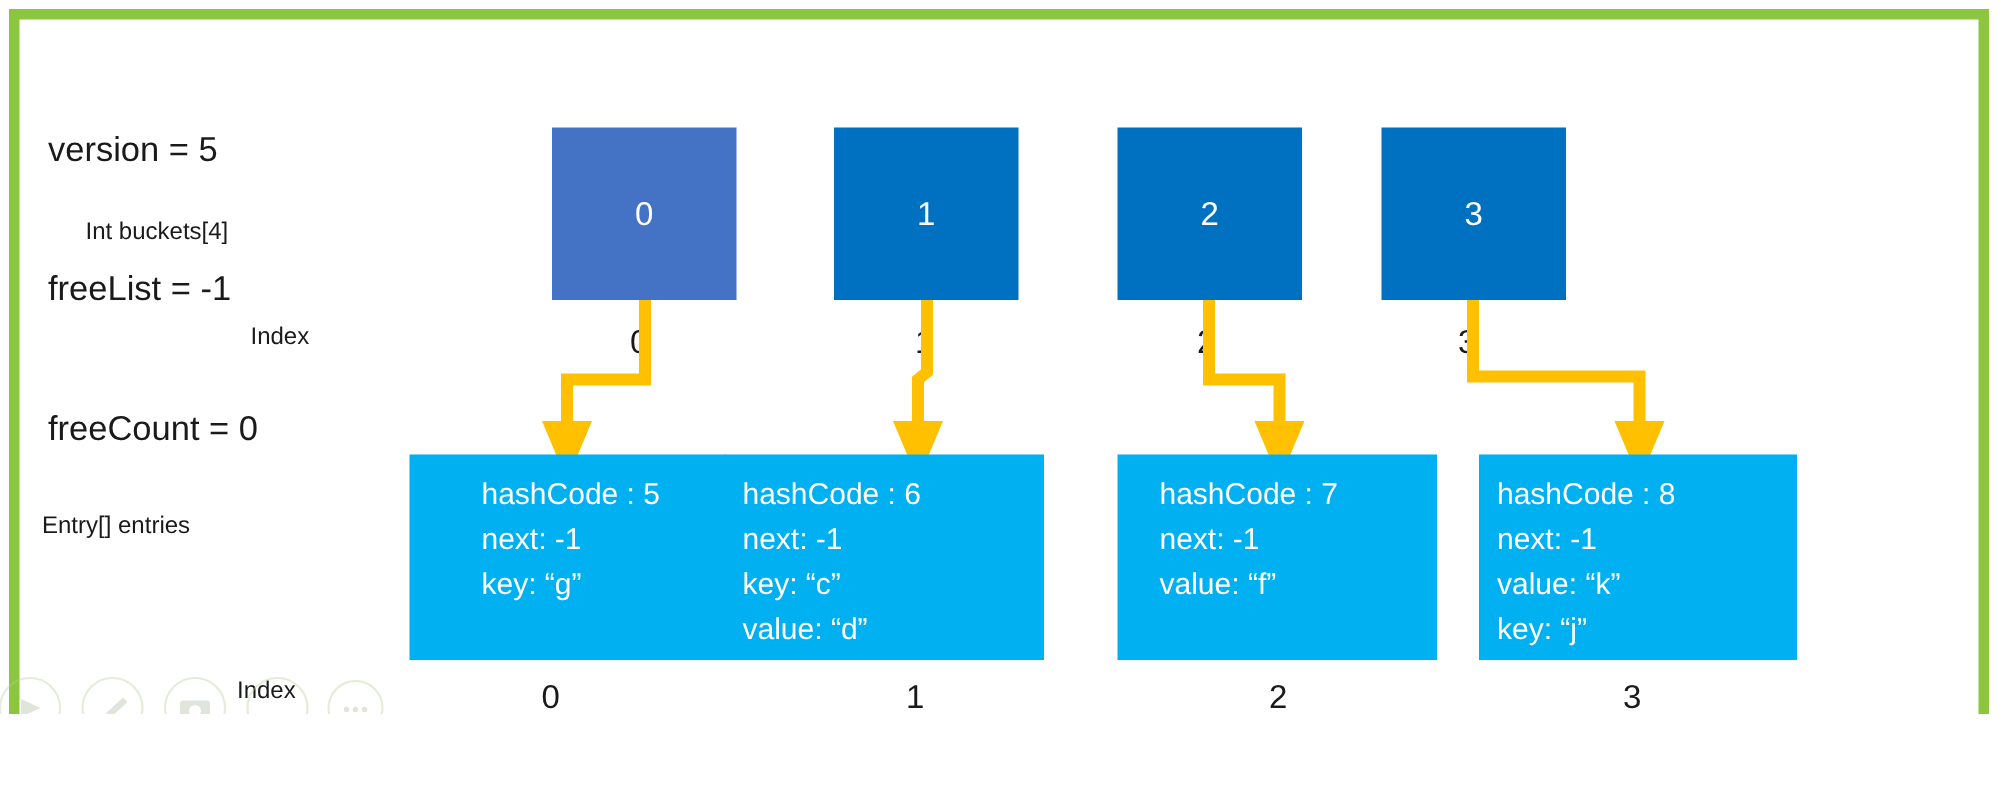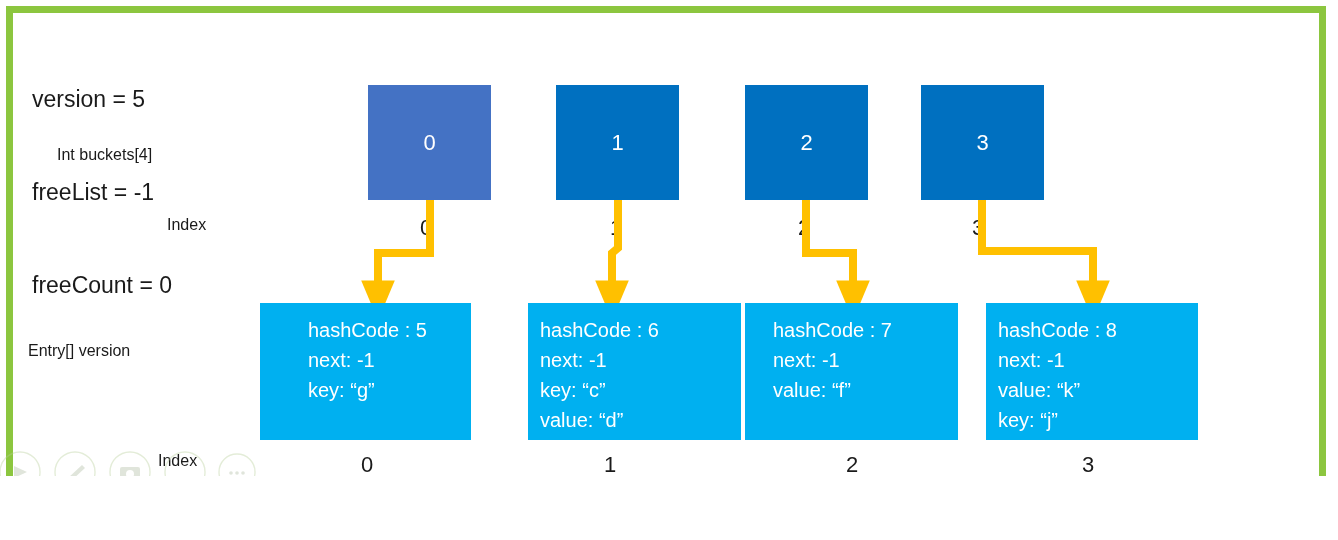--- a/index.html
+++ b/index.html
@@ -87,22 +87,22 @@
     top: 303px;
     width: 211px;
     height: 137px;
     background: #00B0F0;
     color: #ffffff;
     box-sizing: border-box;
     padding: 12px 0 0 12px;
     font-size: 20px;
     line-height: 30px;
   }
-  .entry-0 { left: 260px; padding-left: 48px; }
-  .entry-1 { left: 528px; width: 213px; }
+  .entry-0 { left: 273px; padding-left: 48px; }
+  .entry-1 { left: 483px; width: 213px; }
   .entry-2 { left: 745px; width: 213px; padding-left: 28px; }
   .entry-3 { left: 986px; width: 212px; }
   .entry-line { white-space: nowrap; }
 
   
   .bottom-index {
     position: absolute;
     top: 452px;
     font-size: 22px;
     color: #1a1a1a;
@@ -141,21 +141,21 @@
   <div id="frame"></div>
 
   <div id="header-vars">
     <div>version = 5</div>
     <div>freeList = -1</div>
     <div>freeCount = 0</div>
   </div>
 
   <div class="row-label" id="label-buckets">Int buckets[4]</div>
   <div class="row-label" id="label-index-top">Index</div>
-  <div class="row-label" id="label-entries">Entry[] version</div>
+  <div class="row-label" id="label-entries">Entry[] entries</div>
   <div class="row-label" id="label-index-bottom">Index</div>
 
   <div class="bucket bucket-0">
     <span>0</span>
   </div>
   <div class="bucket bucket-1">
     <span>1</span>
   </div>
   <div class="bucket bucket-2">
     <span>2</span>

